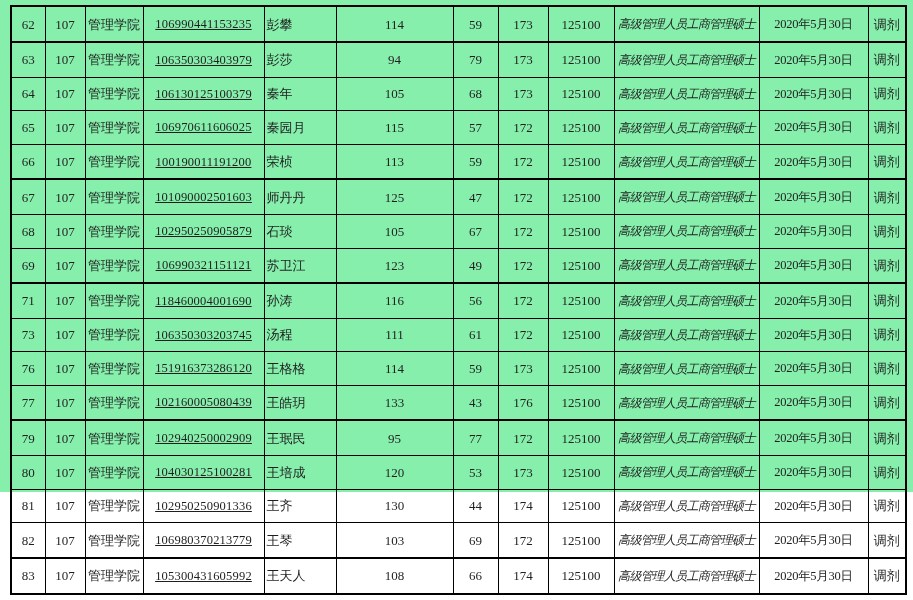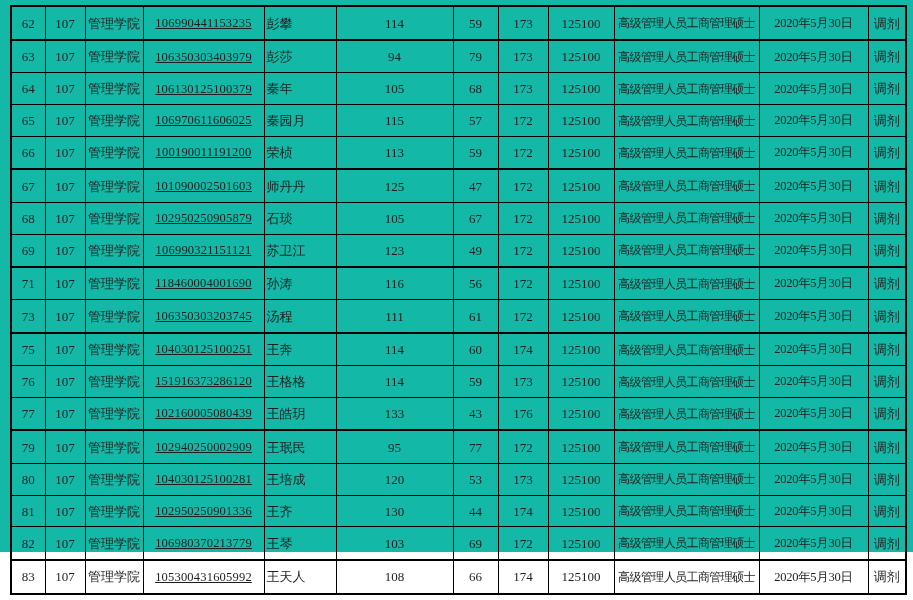--- a/index.html
+++ b/index.html
@@ -7,22 +7,22 @@
     padding: 0;
     background: #ffffff;
     width: 913px;
     height: 600px;
     overflow: hidden;
     font-family: "Liberation Serif", "DejaVu Serif", serif;
   }
   .page {
     position: relative;
     width: 913px;
-    height: 552px;
-    background: #14b8a6;
+    height: 492px;
+    background: #86efac;
   }
   table.adj-table {
     position: absolute;
     left: 10px;
     top: 5px;
     border-collapse: collapse;
     table-layout: fixed;
     height: 590px;
     border: 2px solid #000000;
   }
@@ -57,20 +57,21 @@
   }
   td.cell-candidate_no {
     font-size: 12.5px;
     letter-spacing: 0.2px;
     text-decoration: underline;
   }
   td.cell-major_name {
     font-size: 12px;
     letter-spacing: -0.6px;
     padding: 0 1px;
+    font-style: italic;
   }
   td.cell-date {
     font-size: 12.5px;
     letter-spacing: -0.3px;
     margin-top: 28px;
   }
 </style>
 </head>
 <body>
 
@@ -224,34 +225,20 @@
           <td class="cell-candidate_no">106350303203745</td>
           <td class="cell-name">汤程</td>
           <td class="cell-score_a">111</td>
           <td class="cell-score_b">61</td>
           <td class="cell-total">172</td>
           <td class="cell-major_code">125100</td>
           <td class="cell-major_name">高级管理人员工商管理硕士</td>
           <td class="cell-date">2020年5月30日</td>
           <td class="cell-remark">调剂</td>
         </tr>
-        <tr class="thick-top">
-          <td class="cell-seq">75</td>
-          <td class="cell-unit_code">107</td>
-          <td class="cell-college">管理学院</td>
-          <td class="cell-candidate_no">104030125100251</td>
-          <td class="cell-name">王奔</td>
-          <td class="cell-score_a">114</td>
-          <td class="cell-score_b">60</td>
-          <td class="cell-total">174</td>
-          <td class="cell-major_code">125100</td>
-          <td class="cell-major_name">高级管理人员工商管理硕士</td>
-          <td class="cell-date">2020年5月30日</td>
-          <td class="cell-remark">调剂</td>
-        </tr>
         <tr>
           <td class="cell-seq">76</td>
           <td class="cell-unit_code">107</td>
           <td class="cell-college">管理学院</td>
           <td class="cell-candidate_no">151916373286120</td>
           <td class="cell-name">王格格</td>
           <td class="cell-score_a">114</td>
           <td class="cell-score_b">59</td>
           <td class="cell-total">173</td>
           <td class="cell-major_code">125100</td>

